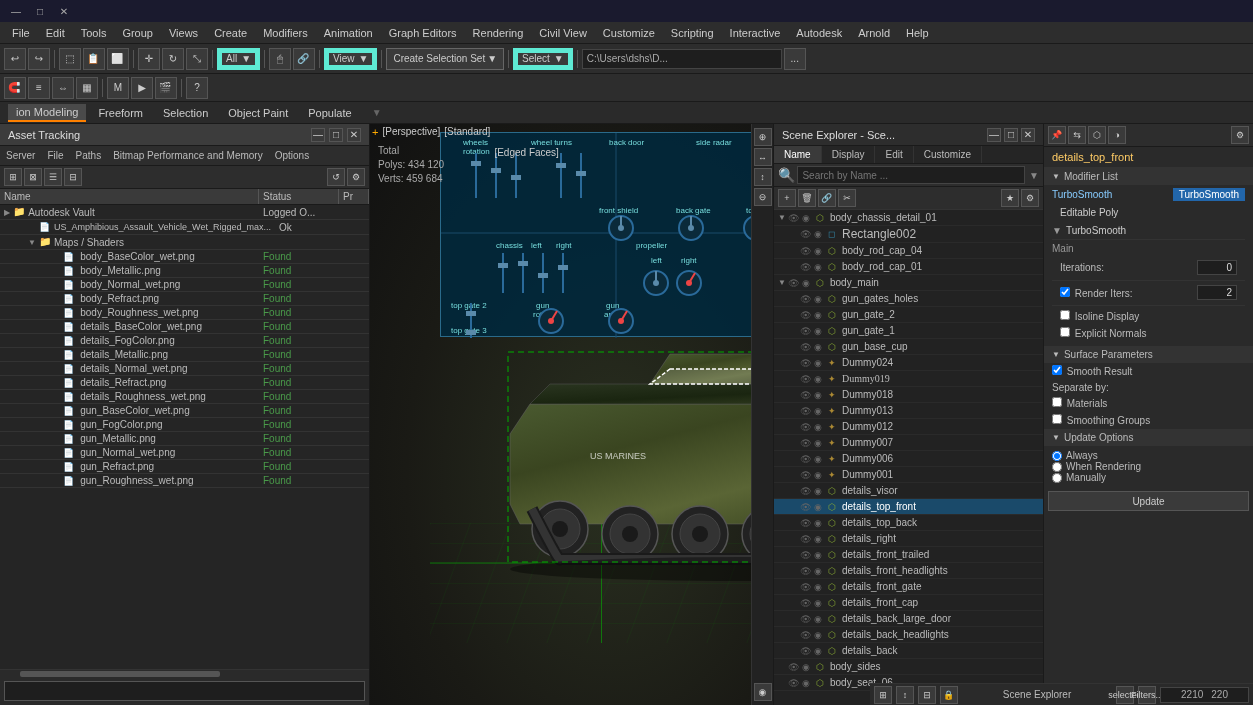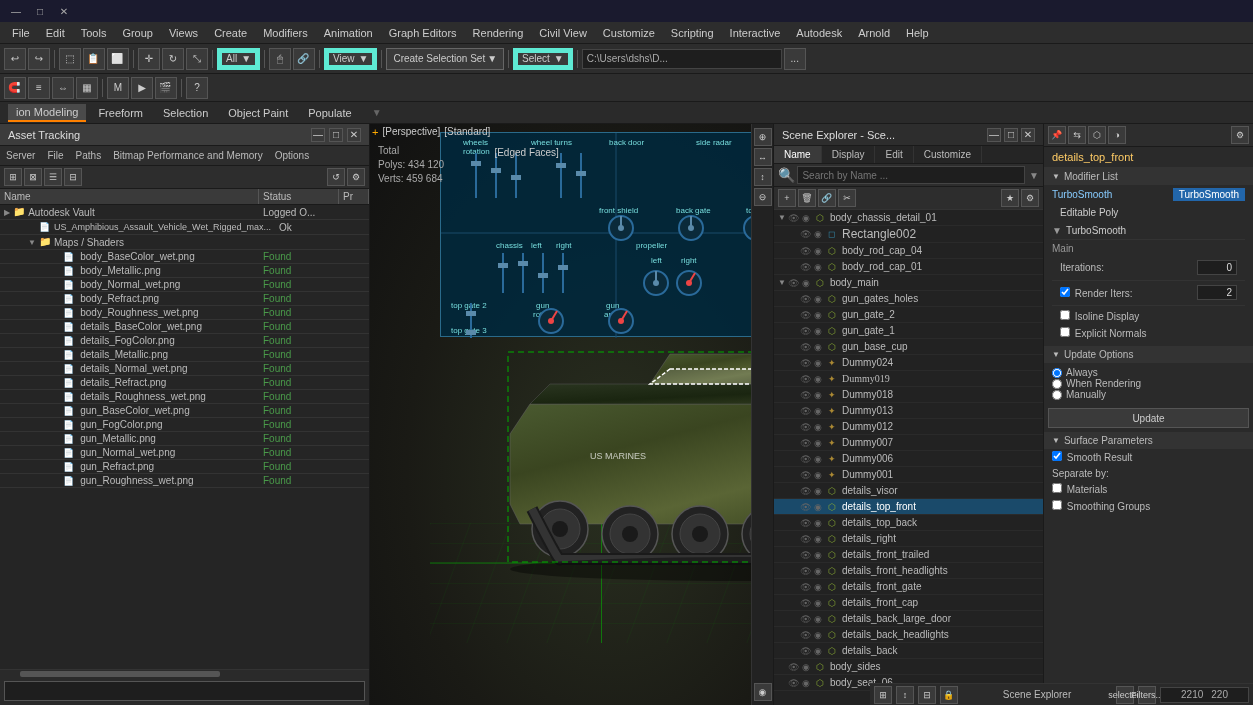--- a/index.html
+++ b/index.html
@@ -957,63 +957,63 @@
       <div class="props-param">
         <span class="param-label">
           <input type="checkbox" style="width: 10px; height: 10px; margin-right: 2px;">
           <span>Explicit Normals</span>
         </span>
       </div>
     </div>
 
     <div style="background:#2a2a2a;">
       <div class="props-section-header">
+        <span>Surface Parameters</span>
+      </div>
+      <div class="props-param">
+        <span class="param-label">
+          <input type="checkbox" checked="" style="width: 10px; height: 10px; margin-right: 2px;">
+          <span>Smooth Result</span>
+        </span>
+      </div>
+      <div style="padding:2px 8px;font-size:10px;color:#bbb;">Separate by:</div>
+      <div class="props-param">
+        <span class="param-label">
+          <input type="checkbox" style="width: 10px; height: 10px; margin-right: 2px;">
+          <span>Materials</span>
+        </span>
+      </div>
+      <div class="props-param">
+        <span class="param-label">
+          <input type="checkbox" style="width: 10px; height: 10px; margin-right: 2px;">
+          <span>Smoothing Groups</span>
+        </span>
+      </div>
+    </div>
+
+    <div style="background:#2a2a2a;">
+      <div class="props-section-header">
         <span>Update Options</span>
       </div>
       <div class="update-section">
         <div class="update-radio">
           <input type="radio" name="update" checked="" style="width: 10px; height: 10px;">
           <span>Always</span>
         </div>
         <div class="update-radio">
           <input type="radio" name="update" style="width: 10px; height: 10px;">
           <span>When Rendering</span>
         </div>
         <div class="update-radio">
           <input type="radio" name="update" style="width: 10px; height: 10px;">
           <span>Manually</span>
         </div>
       </div>
       <div class="update-btn">
         <span>Update</span>
-      </div>
-    </div>
-
-    <div style="background:#2a2a2a;">
-      <div class="props-section-header">
-        <span>Surface Parameters</span>
-      </div>
-      <div class="props-param">
-        <span class="param-label">
-          <input type="checkbox" checked="" style="width: 10px; height: 10px; margin-right: 2px;">
-          <span>Smooth Result</span>
-        </span>
-      </div>
-      <div style="padding:2px 8px;font-size:10px;color:#bbb;">Separate by:</div>
-      <div class="props-param">
-        <span class="param-label">
-          <input type="checkbox" style="width: 10px; height: 10px; margin-right: 2px;">
-          <span>Materials</span>
-        </span>
-      </div>
-      <div class="props-param">
-        <span class="param-label">
-          <input type="checkbox" style="width: 10px; height: 10px; margin-right: 2px;">
-          <span>Smoothing Groups</span>
-        </span>
       </div>
     </div>
   </div>
 
 </div>
 
 <div style="position:fixed;bottom:0;left:870px;right:0;height:22px;background:#2a2a2a;display:flex;align-items:center;padding:0 4px;gap:4px;border-top:1px solid #333;z-index:100;">
   <span class="p-tb-btn">⊞</span>
   <span class="p-tb-btn">↕</span>
   <span class="p-tb-btn">⊟</span>

